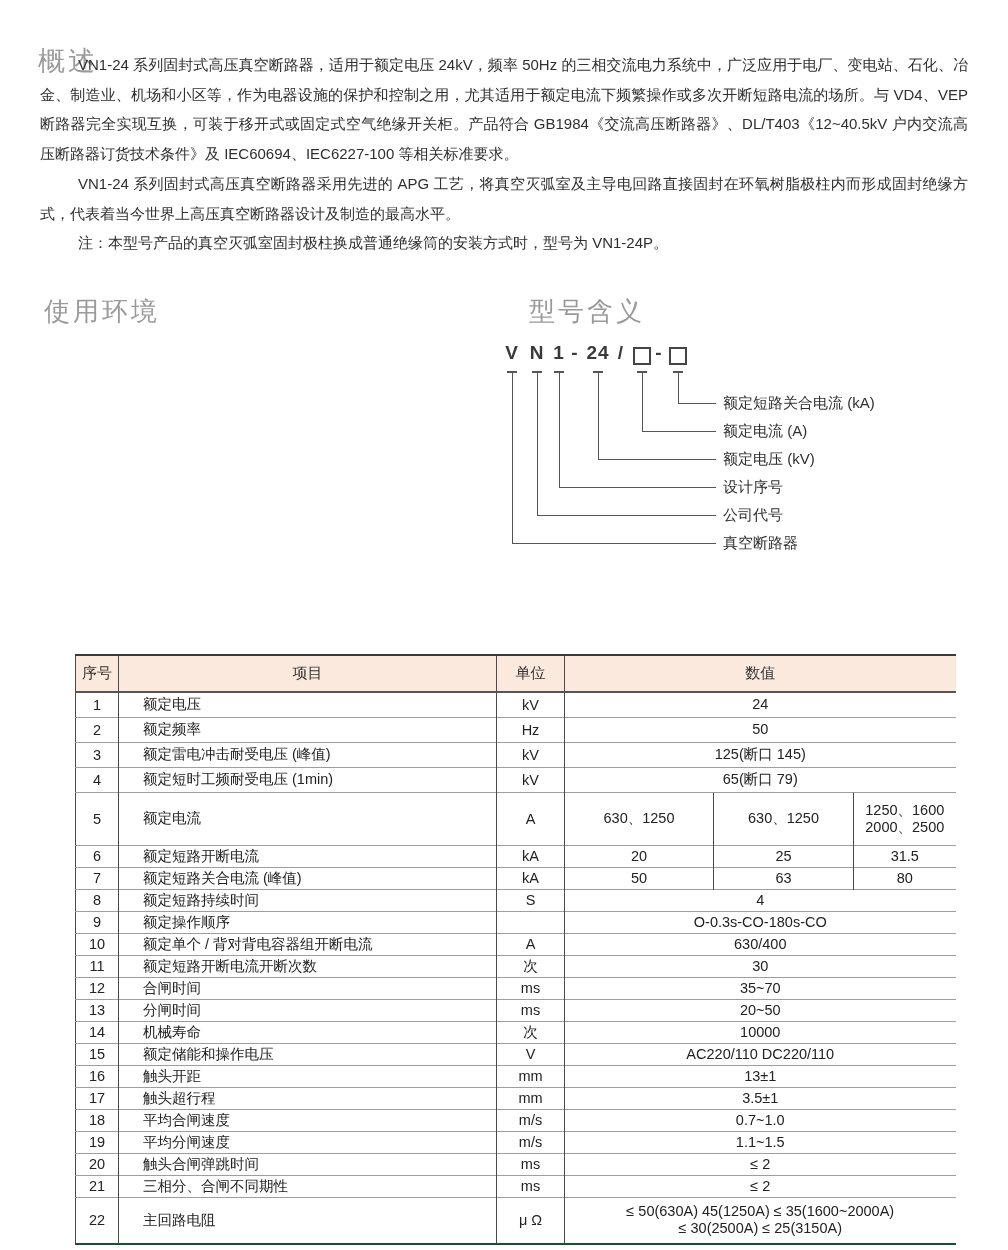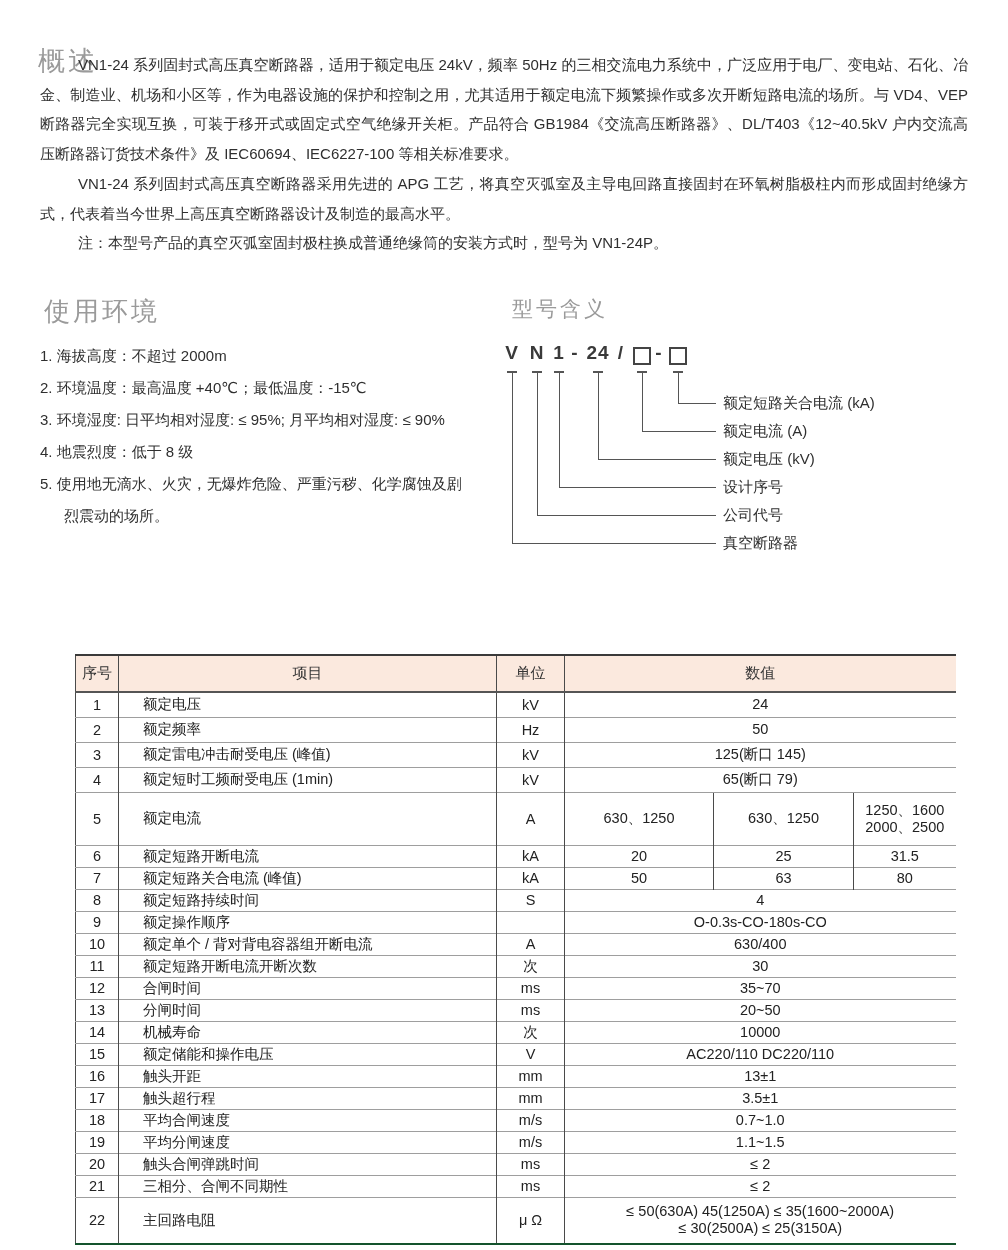--- a/index.html
+++ b/index.html
@@ -44,29 +44,22 @@
 <div class="page">
 
   <h2 class="sec" style="left:38px;top:6px;margin-top:39px;">概述</h2>
   <div class="paras">
     <p>VN1-24 系列固封式高压真空断路器，适用于额定电压 24kV，频率 50Hz 的三相交流电力系统中，广泛应用于电厂、变电站、石化、冶金、制造业、机场和小区等，作为电器设施的保护和控制之用，尤其适用于额定电流下频繁操作或多次开断短路电流的场所。与 VD4、VEP 断路器完全实现互换，可装于移开式或固定式空气绝缘开关柜。产品符合 GB1984《交流高压断路器》、DL/T403《12~40.5kV 户内交流高压断路器订货技术条件》及 IEC60694、IEC6227-100 等相关标准要求。</p>
     <p>VN1-24 系列固封式高压真空断路器采用先进的 APG 工艺，将真空灭弧室及主导电回路直接固封在环氧树脂极柱内而形成固封绝缘方式，代表着当今世界上高压真空断路器设计及制造的最高水平。</p>
     <p>注：本型号产品的真空灭弧室固封极柱换成普通绝缘筒的安装方式时，型号为 VN1-24P。</p>
   </div>
 
   <h2 class="sec" style="left:44px;top:296px;font-size:26px;">使用环境</h2>
-  <div class="env-list" id="env-list">
-      <div class="env-item">1. 海拔高度：不超过 2000m</div>
-      <div class="env-item">2. 环境温度：最高温度 +40℃；最低温度：-15℃</div>
-      <div class="env-item">3. 环境湿度: 日平均相对湿度: ≤ 95%; 月平均相对湿度: ≤ 90%</div>
-      <div class="env-item">4. 地震烈度：低于 8 级</div>
-      <div class="env-item">5. 使用地无滴水、火灾，无爆炸危险、严重污秽、化学腐蚀及剧烈震动的场所。</div>
-    </div>
-
-  <h2 class="sec" style="left:512px;top:296px;font-size:21px;">型号含义</h2>
+
+  <h2 class="sec" style="left:529px;top:296px;font-size:26px;">型号含义</h2>
   <div id="model-diagram">
       <span class="code-char" style="left: 512px;">V</span>
       <span class="code-char" style="left: 537px;">N</span>
       <span class="code-char" style="left: 559px;">1</span>
       <span class="code-char" style="left: 575px;">-</span>
       <span class="code-char" style="left: 598px;">24</span>
       <span class="code-char" style="left: 621px;">/</span>
       <div class="code-box" style="left: 642px;"></div>
       <span class="code-char" style="left: 659px;">-</span>
       <div class="code-box" style="left: 678px;"></div>

